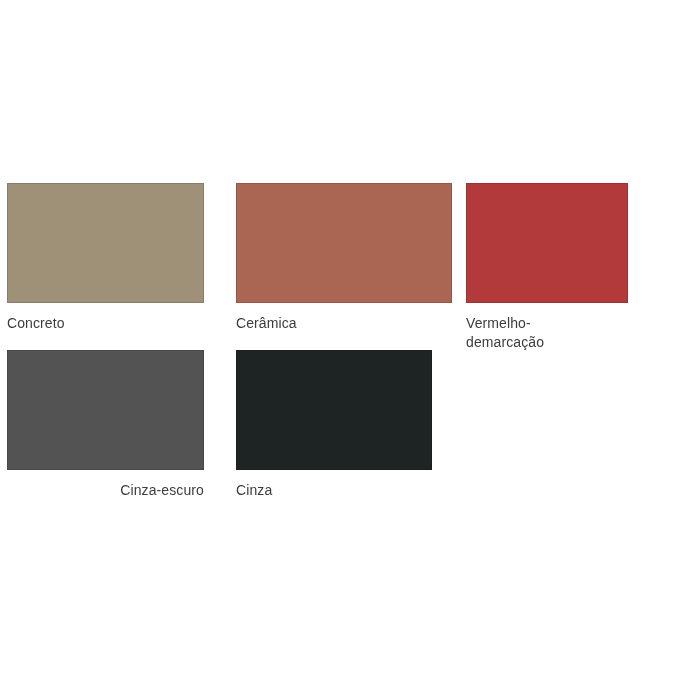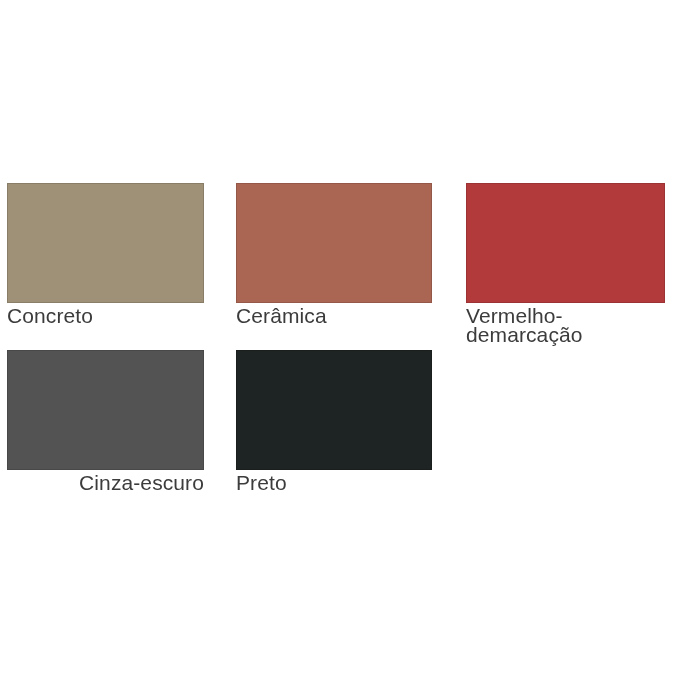--- a/index.html
+++ b/index.html
@@ -28,32 +28,32 @@
     position: absolute;
   }
 
   .swatch-chip {
     width: 100%;
     box-sizing: border-box;
     border: 1px solid rgba(0, 0, 0, 0.13);
   }
 
   .swatch-label {
-    margin-top: 3px;
-    font-size: 21px;
+    margin-top: 11px;
+    font-size: 14px;
     line-height: 19px;
     color: #3c3c3c;
     letter-spacing: 0.1px;
     white-space: pre-line;
   }
 
   
   .cell-concreto   { left: 7px;   top: 183px; width: 197px; }
-  .cell-ceramica   { left: 236px; top: 183px; width: 196px; }
-  .cell-vermelho   { left: 466px; top: 183px; width: 199px; }
+  .cell-ceramica   { left: 236px; top: 183px; width: 216px; }
+  .cell-vermelho   { left: 466px; top: 183px; width: 162px; }
 
   .cell-concreto .swatch-chip,
   .cell-ceramica .swatch-chip,
   .cell-vermelho .swatch-chip { height: 120px; }
 
   
   .cell-cinza      { left: 7px;   top: 350px; width: 197px; text-align: right; }
   .cell-preto      { left: 236px; top: 350px; width: 196px; }
 
   .cell-cinza .swatch-chip,
@@ -80,16 +80,16 @@
 demarcação</div>
   </div>
 
   <div class="swatch-cell cell-cinza">
     <div class="swatch-chip" style="background-color: rgb(83, 83, 83);"></div>
     <div class="swatch-label">Cinza-escuro</div>
   </div>
 
   <div class="swatch-cell cell-preto">
     <div class="swatch-chip" style="background-color: rgb(30, 36, 35);"></div>
-    <div class="swatch-label">Preto</div>
+    <div class="swatch-label">Cinza</div>
   </div>
 
 </div>
 
 </body></html>

